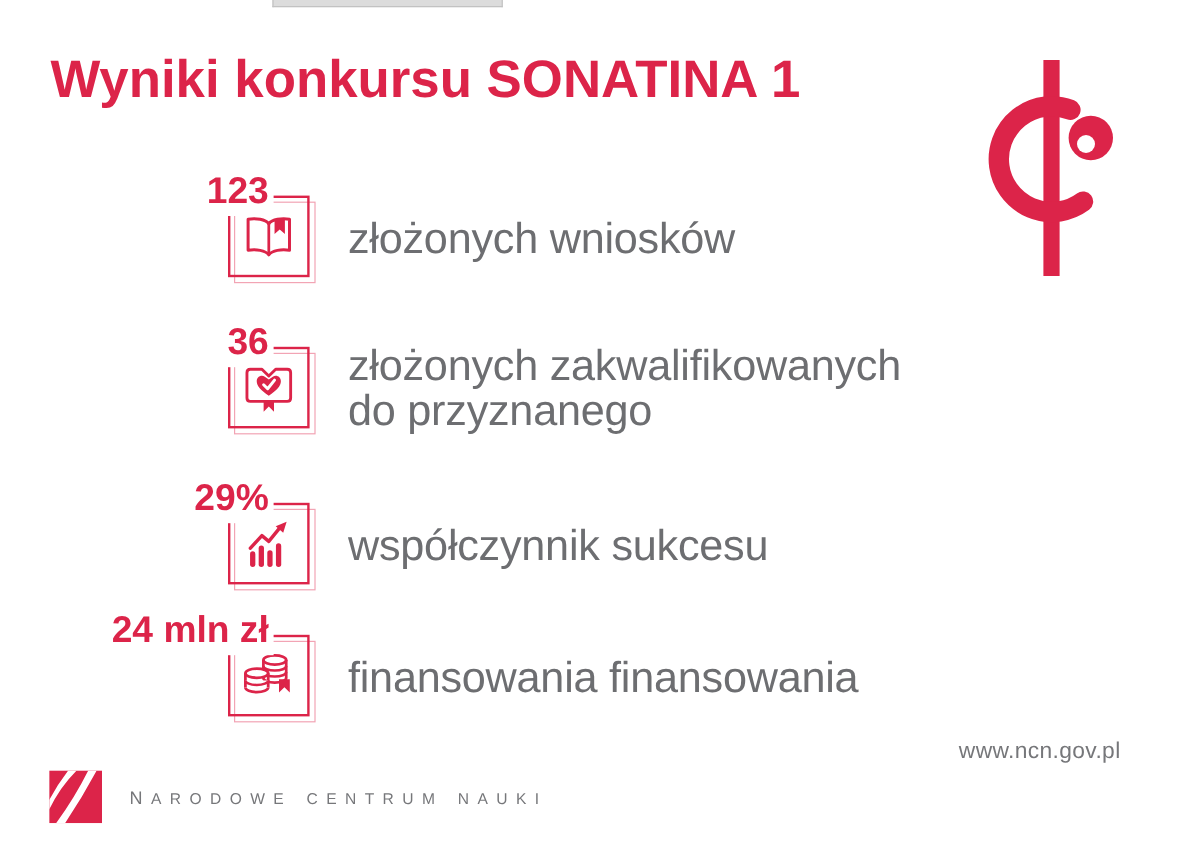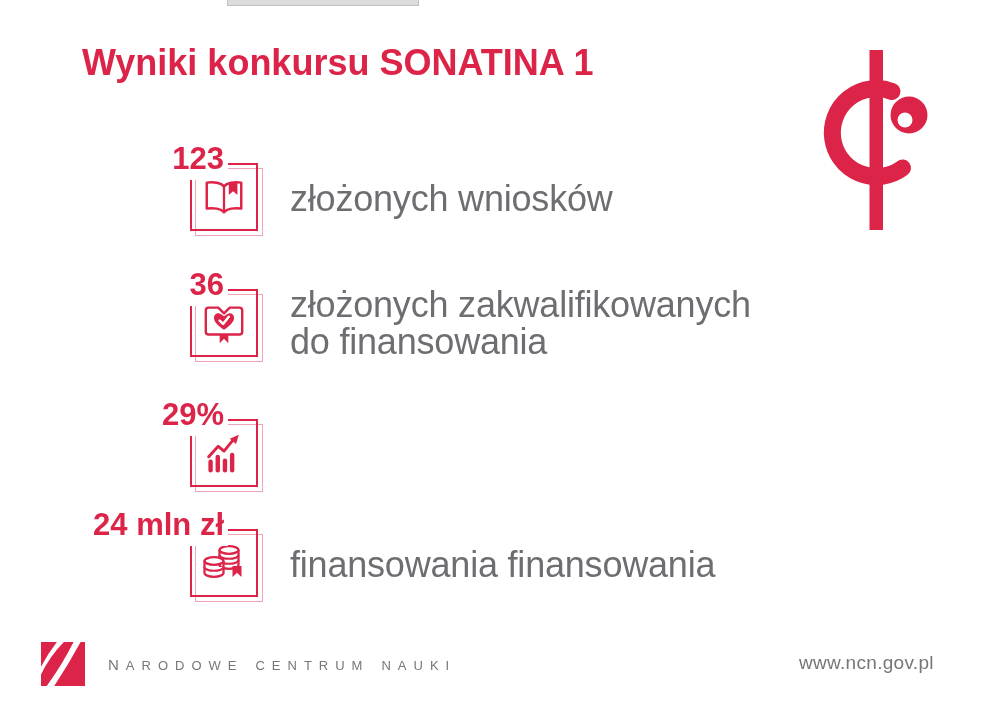--- a/index.html
+++ b/index.html
@@ -7,21 +7,21 @@
     position:relative;width:1000px;height:720px;background:#ffffff;
     font-family:"Liberation Sans", sans-serif;overflow:hidden;
   }
   
   .top-bar{
     position:absolute;left:227px;top:0;width:192px;height:6px;
     background:#dcdcdc;border:1px solid #c2c2c2;border-top:none;box-sizing:border-box;
   }
   .title{
     position:absolute;left:42px;top:42px;
-    font-size:36px;font-weight:700;color:#dc2449;letter-spacing:0px;margin-left:40px;
+    font-size:44px;font-weight:700;color:#dc2449;letter-spacing:0px;
   }
   
   .stat-row{position:absolute;left:0;width:100%;height:115px;}
   .row1{top:140px}.row2{top:266px}.row3{top:396px}.row4{top:506px}
   .stat-square{
     position:absolute;left:190px;top:23px;width:68px;height:68px;
     border:2px solid #dc2449;box-sizing:border-box;z-index:2;
     display:flex;align-items:center;justify-content:center;background:transparent;
   }
   .stat-square-shadow{
@@ -45,21 +45,21 @@
   
   .footer-logo{position:absolute;left:41px;top:642px;width:44px;height:44px;}
   .footer-org{
     position:absolute;left:108px;top:650px;
     font-size:18px;color:#76777a;letter-spacing:7px;
     font-variant:small-caps;text-transform:lowercase;
   }
   
   .footer-org::first-letter{font-size:22px;}
   .footer-site{
-    position:absolute;left:799px;top:652px;
+    position:absolute;left:799px;top:616px;
     font-size:19px;color:#76777a;letter-spacing:0.3px;
   }
 </style>
 </head>
 <body>
 
 <div id="canvas">
 
   <div class="top-bar"></div>
 
@@ -93,37 +93,40 @@
       <svg class="icon-svg" width="46" height="46" viewBox="0 0 48 48">
         <path d="M5 11 Q5 8 8 8 H18 L24 14 L30 8 H40 Q43 8 43 11 V33 Q43 36 40 36 H8 Q5 36 5 33 Z" fill="none" stroke="#dc2449" stroke-width="2.5" stroke-linejoin="round"></path>
         <path d="M24 31 C17 26.5 13.5 22.5 13.5 18.5 C13.5 14.5 17.5 12.5 20.5 14.5 L24 17 L27.5 14.5 C30.5 12.5 34.5 14.5 34.5 18.5 C34.5 22.5 31 26.5 24 31 Z" fill="#dc2449"></path>
         <path d="M19.5 21.5 L23 25 L29 17.5" fill="none" stroke="#ffffff" stroke-width="2.6" stroke-linecap="round" stroke-linejoin="round"></path>
         <path d="M19.5 36 V45 L24 40.5 L28.5 45 V36 Z" fill="#dc2449"></path>
       </svg>
     </div>
     <div class="stat-number">36</div>
     <div class="stat-label">
       <div>złożonych zakwalifikowanych</div>
-      <div>do finansowania</div>
+      <div>do przyznanego</div>
     </div>
   </div>
 
   <div class="stat-row row3">
     <div class="stat-square-shadow"></div>
     <div class="stat-square">
       <svg class="icon-svg" width="46" height="46" viewBox="0 0 48 48">
         <line x1="10" y1="42" x2="10" y2="33" stroke="#dc2449" stroke-width="4.6" stroke-linecap="round"></line>
         <line x1="17.5" y1="42" x2="17.5" y2="28" stroke="#dc2449" stroke-width="4.6" stroke-linecap="round"></line>
         <line x1="25" y1="42" x2="25" y2="32" stroke="#dc2449" stroke-width="4.6" stroke-linecap="round"></line>
         <line x1="32.5" y1="42" x2="32.5" y2="26" stroke="#dc2449" stroke-width="4.6" stroke-linecap="round"></line>
         <path d="M8 28 L18 17 L24 22 L33 11" fill="none" stroke="#dc2449" stroke-width="3" stroke-linecap="round" stroke-linejoin="round"></path>
         <path d="M30 9 L39.5 5 L36.5 14.5 Z" fill="#dc2449"></path>
       </svg>
     </div>
     <div class="stat-number">29%</div>
+    <div class="stat-label">
+      <div>współczynnik sukcesu</div>
+    </div>
   </div>
 
   <div class="stat-row row4">
     <div class="stat-square-shadow"></div>
     <div class="stat-square">
       <svg class="icon-svg" width="48" height="48" viewBox="0 0 48 48">
         <ellipse cx="29" cy="11" rx="9.5" ry="3.8" fill="none" stroke="#dc2449" stroke-width="2.3"></ellipse>
         <path d="M19.5 11 V26" fill="none" stroke="#dc2449" stroke-width="2.3"></path>
         <path d="M38.5 11 V26" fill="none" stroke="#dc2449" stroke-width="2.3"></path>
         <path d="M19.5 16 A9.5 3.8 0 0 0 38.5 16" fill="none" stroke="#dc2449" stroke-width="2.1"></path>

